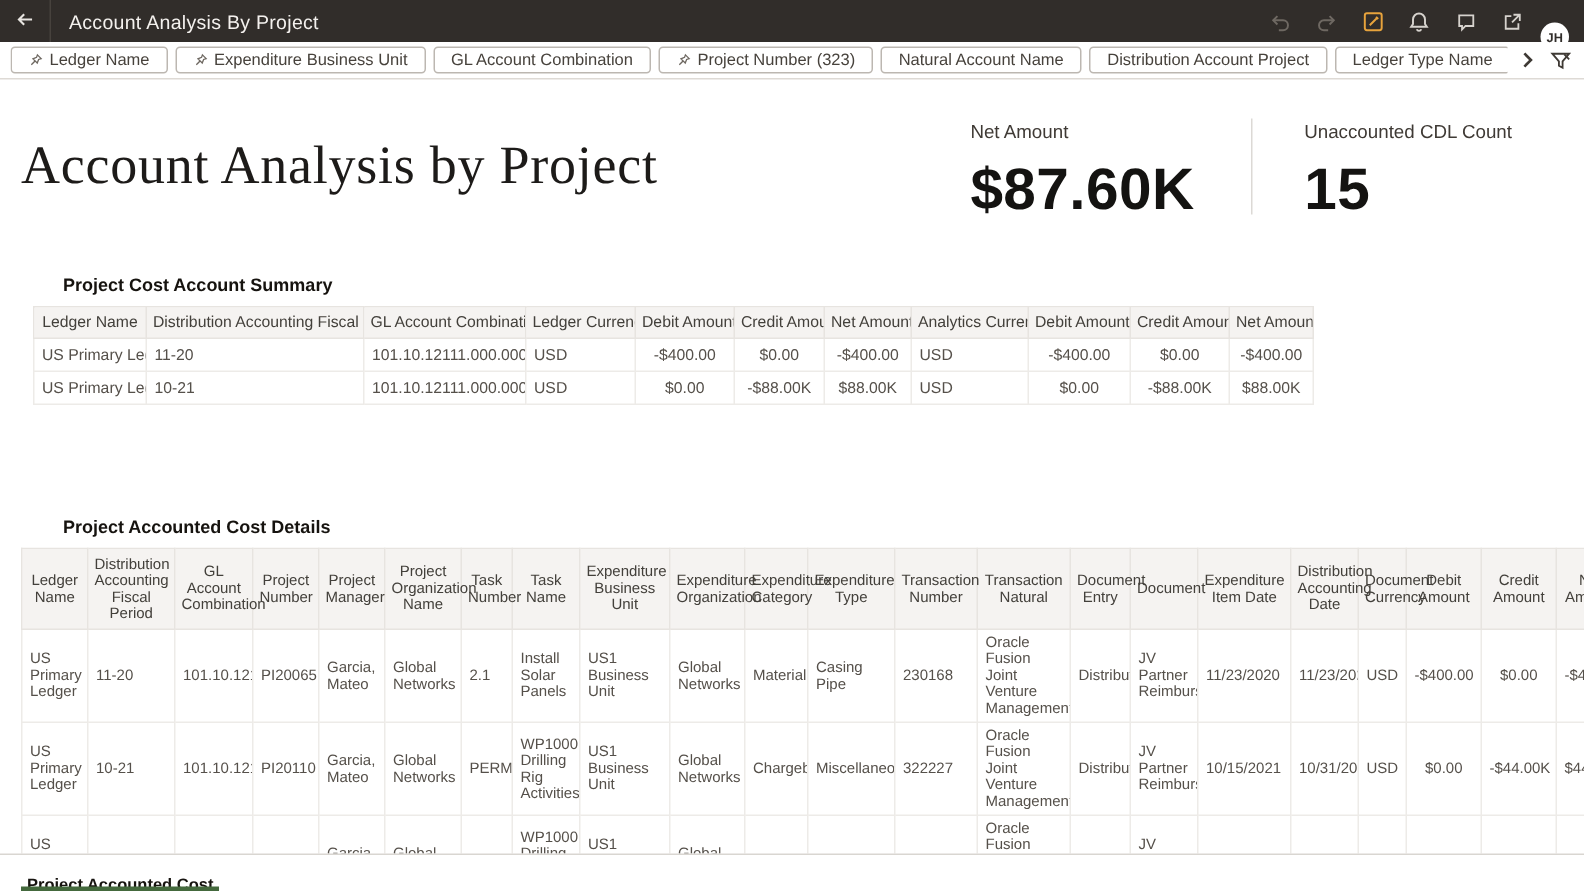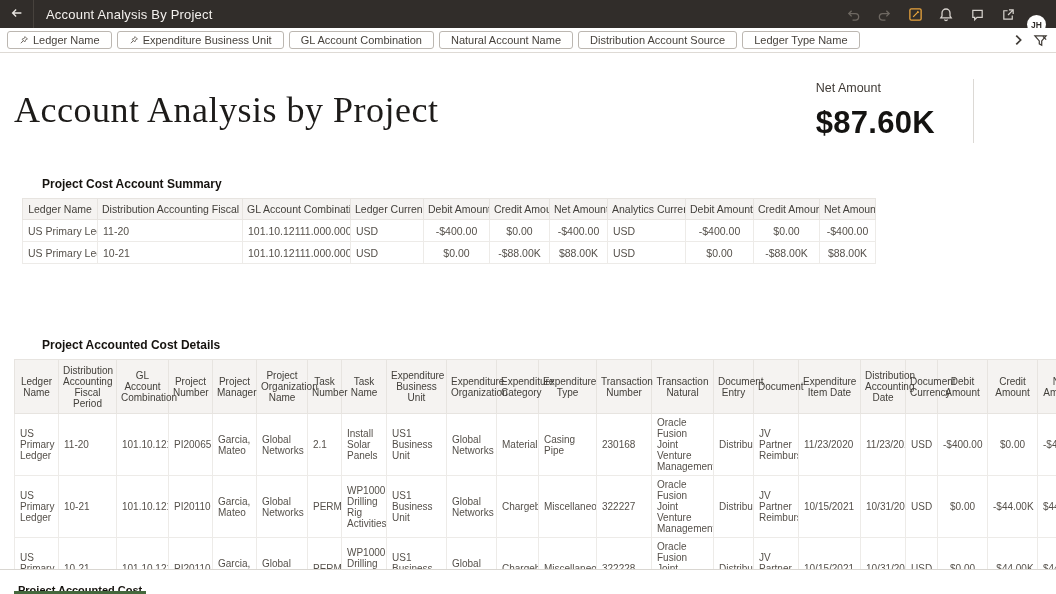--- a/index.html
+++ b/index.html
@@ -32,21 +32,21 @@
     border-left:0; }
   .ftool { background:transparent; border:none; color:#3f3a35; display:flex; align-items:center; cursor:pointer; }
 
   
   .page-header { display:flex; justify-content:space-between; align-items:flex-start; padding:22px 48px 0 14px; }
   .page-title { font-family:"Liberation Serif", serif; font-size:36px; font-weight:400; color:#1d1b19;
     letter-spacing:.5px; margin-top:14px; }
   .kpis { display:flex; align-items:stretch; margin-top:-2px; }
   .kpi { display:flex; flex-direction:column; align-items:flex-start; padding:8px 0 0 0; }
   .kpi-label { font-size:12.5px; color:#3f3a35; margin-bottom:10px; }
-  .kpi-value { font-size:31px; font-weight:bold; color:#141311; letter-spacing:.3px; }
+  .kpi-value { font-size:39px; font-weight:bold; color:#141311; letter-spacing:.3px; }
   .kpi-divider { width:1px; background:#dcd9d5; margin:6px 34px 0 38px; height:64px; }
 
   
   .section-title { font-size:12px; font-weight:bold; color:#16130f;padding-left:28px; }
   .summary-title { margin:34px 0 7px 14px; }
   .details-title { margin:0 0 7px 14px; }
   .summary-wrap { margin-left:22px; width:853px; }
   .details-wrap { margin-left:14px; width:1042px; overflow:hidden; }
 
   table { border-collapse:collapse; table-layout:fixed; background:#fff; }
@@ -135,24 +135,30 @@
       <div class="chip">
         <svg width="10" height="10" viewBox="0 0 16 16" fill="none" stroke="currentColor" stroke-width="1.4">
           <path d="M9.5 2.5 13.5 6.5 10.8 7.4 9.3 11.2 7 8.9 3 13 7.1 9 4.8 6.7 8.6 5.2z"></path>
         </svg>
         <span>Expenditure Business Unit</span>
       </div>
       <div class="chip">
         <span>GL Account Combination</span>
       </div>
       <div class="chip">
+        <svg width="10" height="10" viewBox="0 0 16 16" fill="none" stroke="currentColor" stroke-width="1.4">
+          <path d="M9.5 2.5 13.5 6.5 10.8 7.4 9.3 11.2 7 8.9 3 13 7.1 9 4.8 6.7 8.6 5.2z"></path>
+        </svg>
+        <span>Project Number (323)</span>
+      </div>
+      <div class="chip">
         <span>Natural Account Name</span>
       </div>
       <div class="chip">
-        <span>Distribution Account Source</span>
+        <span>Distribution Account Project</span>
       </div>
       <div class="chip">
         <span>Ledger Type Name</span>
       </div>
     </div>
   <div class="filterbar-tools">
     <button class="ftool">
       <svg width="14" height="14" viewBox="0 0 16 16" fill="none" stroke="currentColor" stroke-width="2">
           <path d="M6 3l5 5-5 5"></path>
         </svg>
@@ -167,20 +173,24 @@
 </div>
 
 <div class="page-header">
   <h1 class="page-title">Account Analysis by Project</h1>
   <div class="kpis">
     <div class="kpi">
       <div class="kpi-label">Net Amount</div>
       <div class="kpi-value">$87.60K</div>
     </div>
     <div class="kpi-divider"></div>
+    <div class="kpi">
+      <div class="kpi-label">Unaccounted CDL Count</div>
+      <div class="kpi-value">15</div>
+    </div>
   </div>
 </div>
 
 <div class="section-title summary-title">Project Cost Account Summary</div>
 <div class="summary-wrap">
   <table class="summary-table">
       <colgroup>
         <col style="width: 75px;">
         <col style="width: 145px;">
         <col style="width: 108px;">

